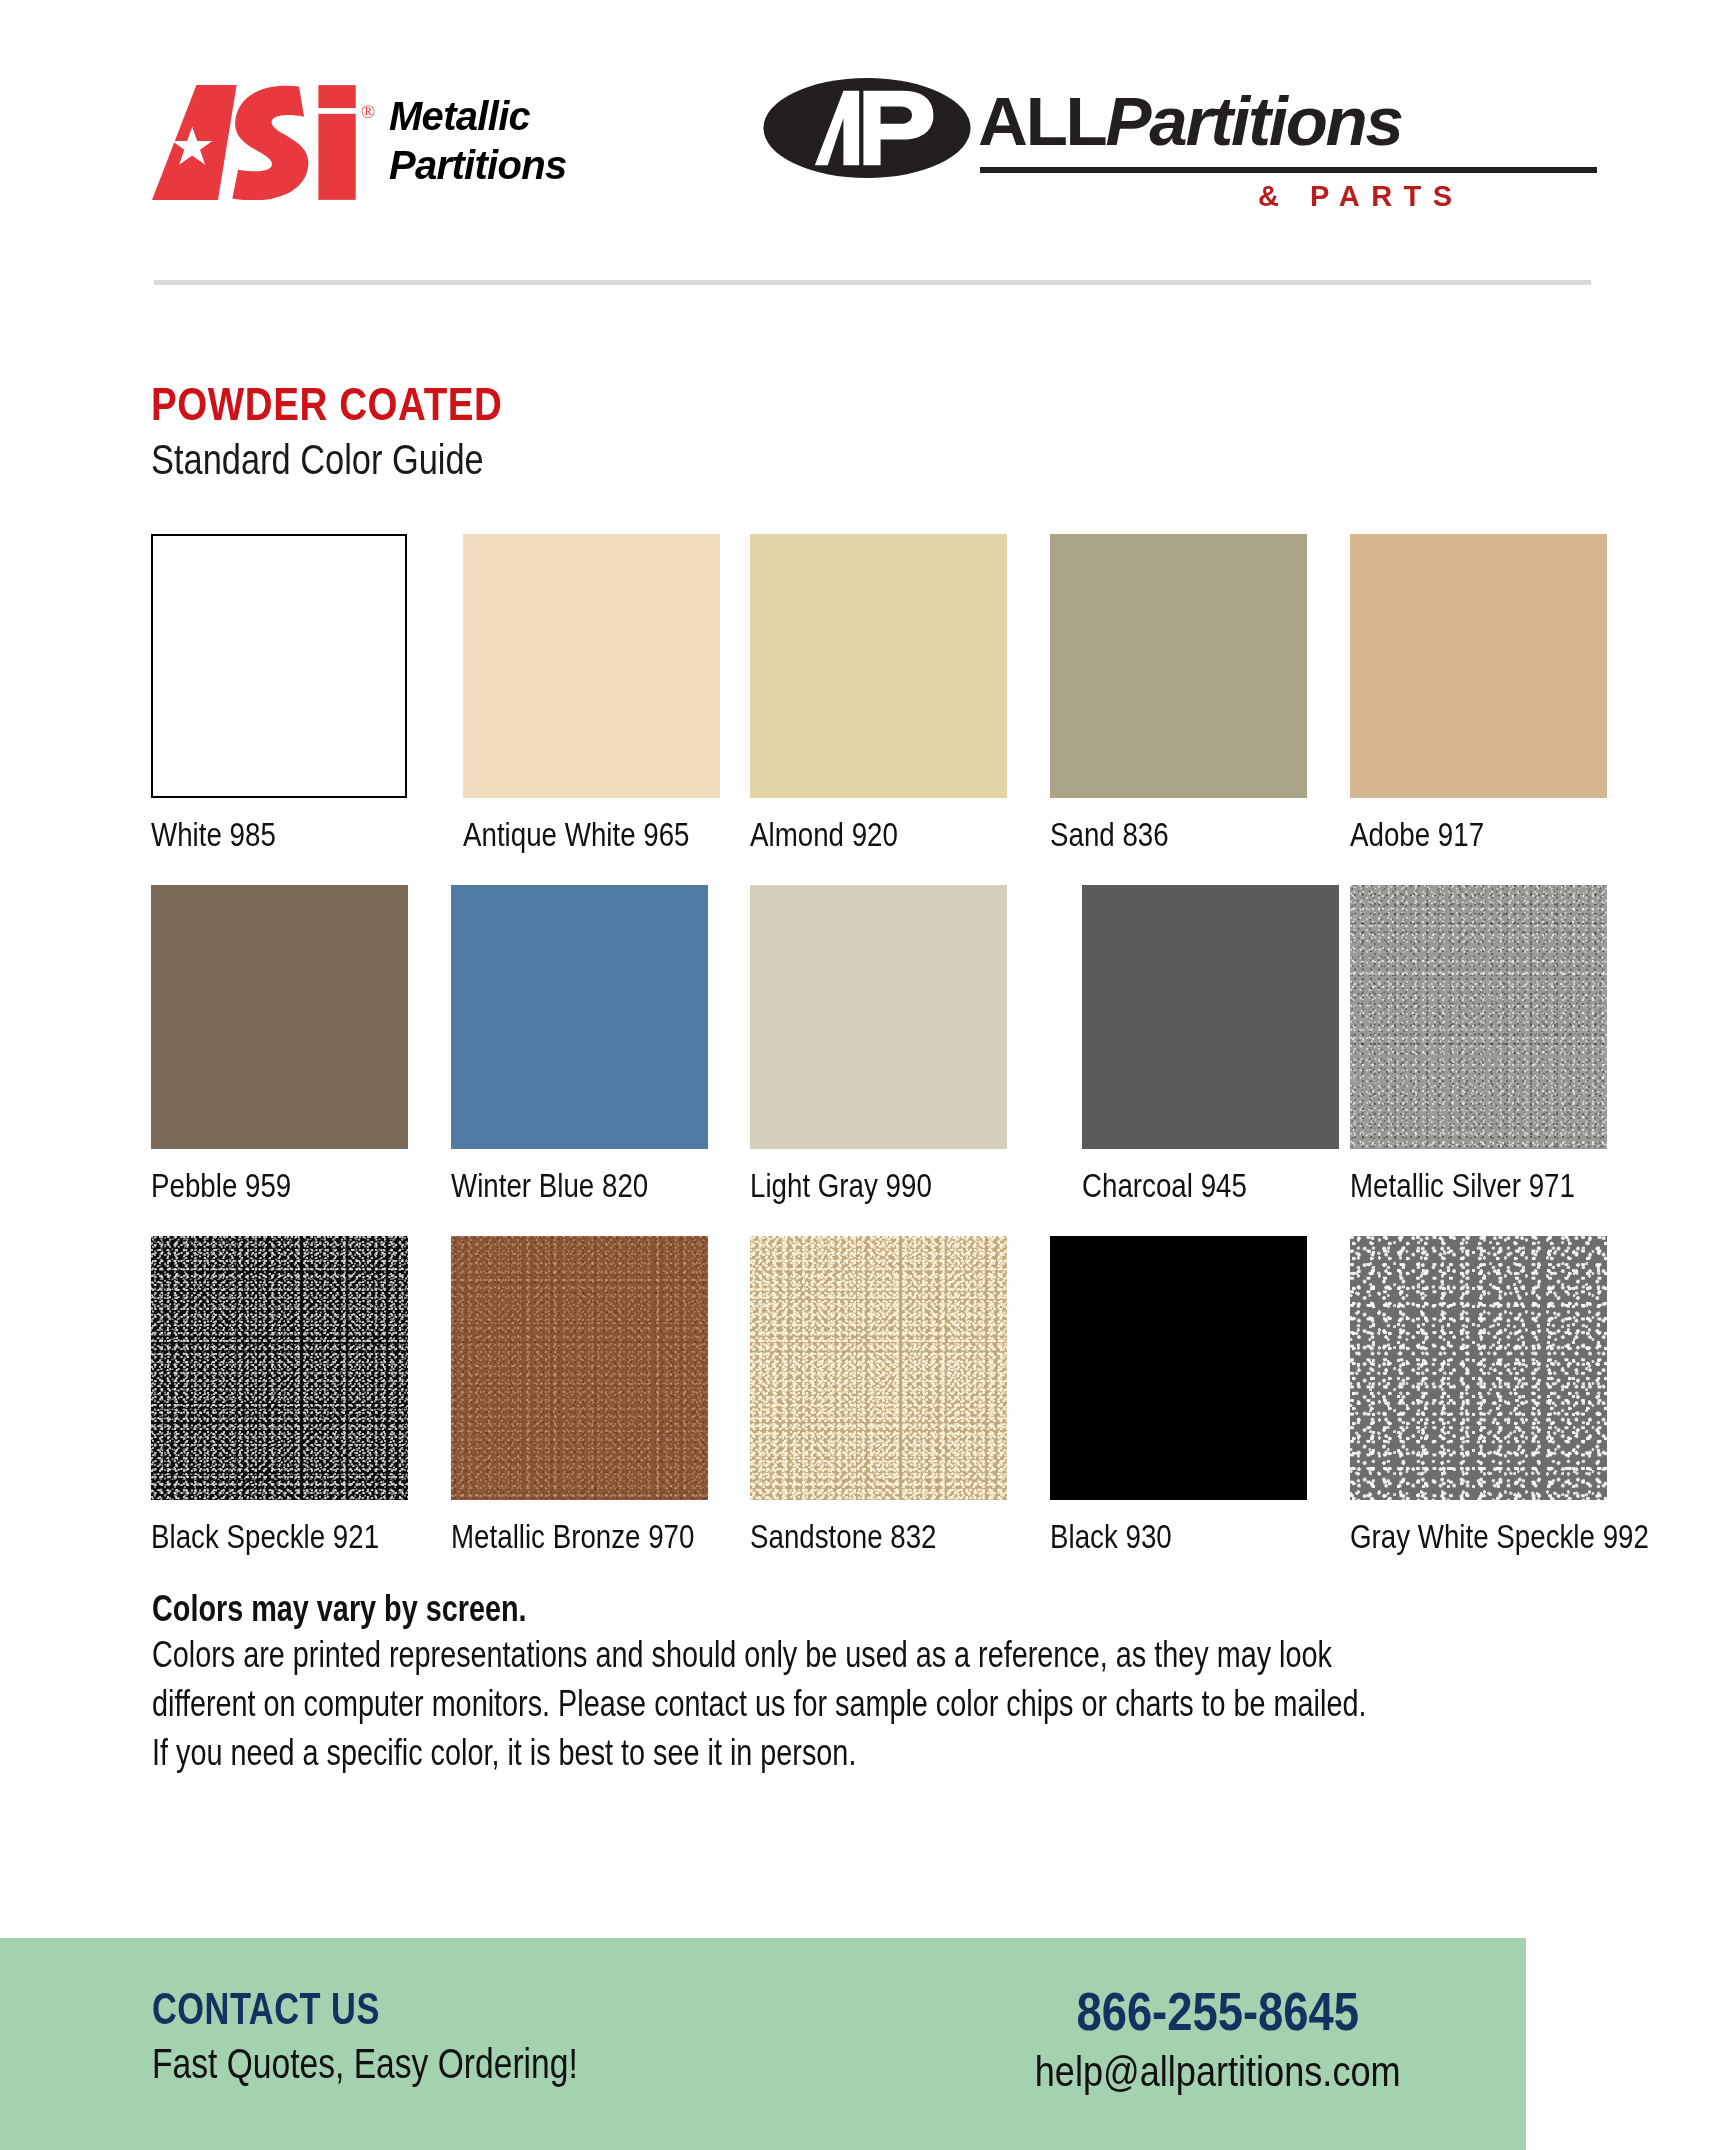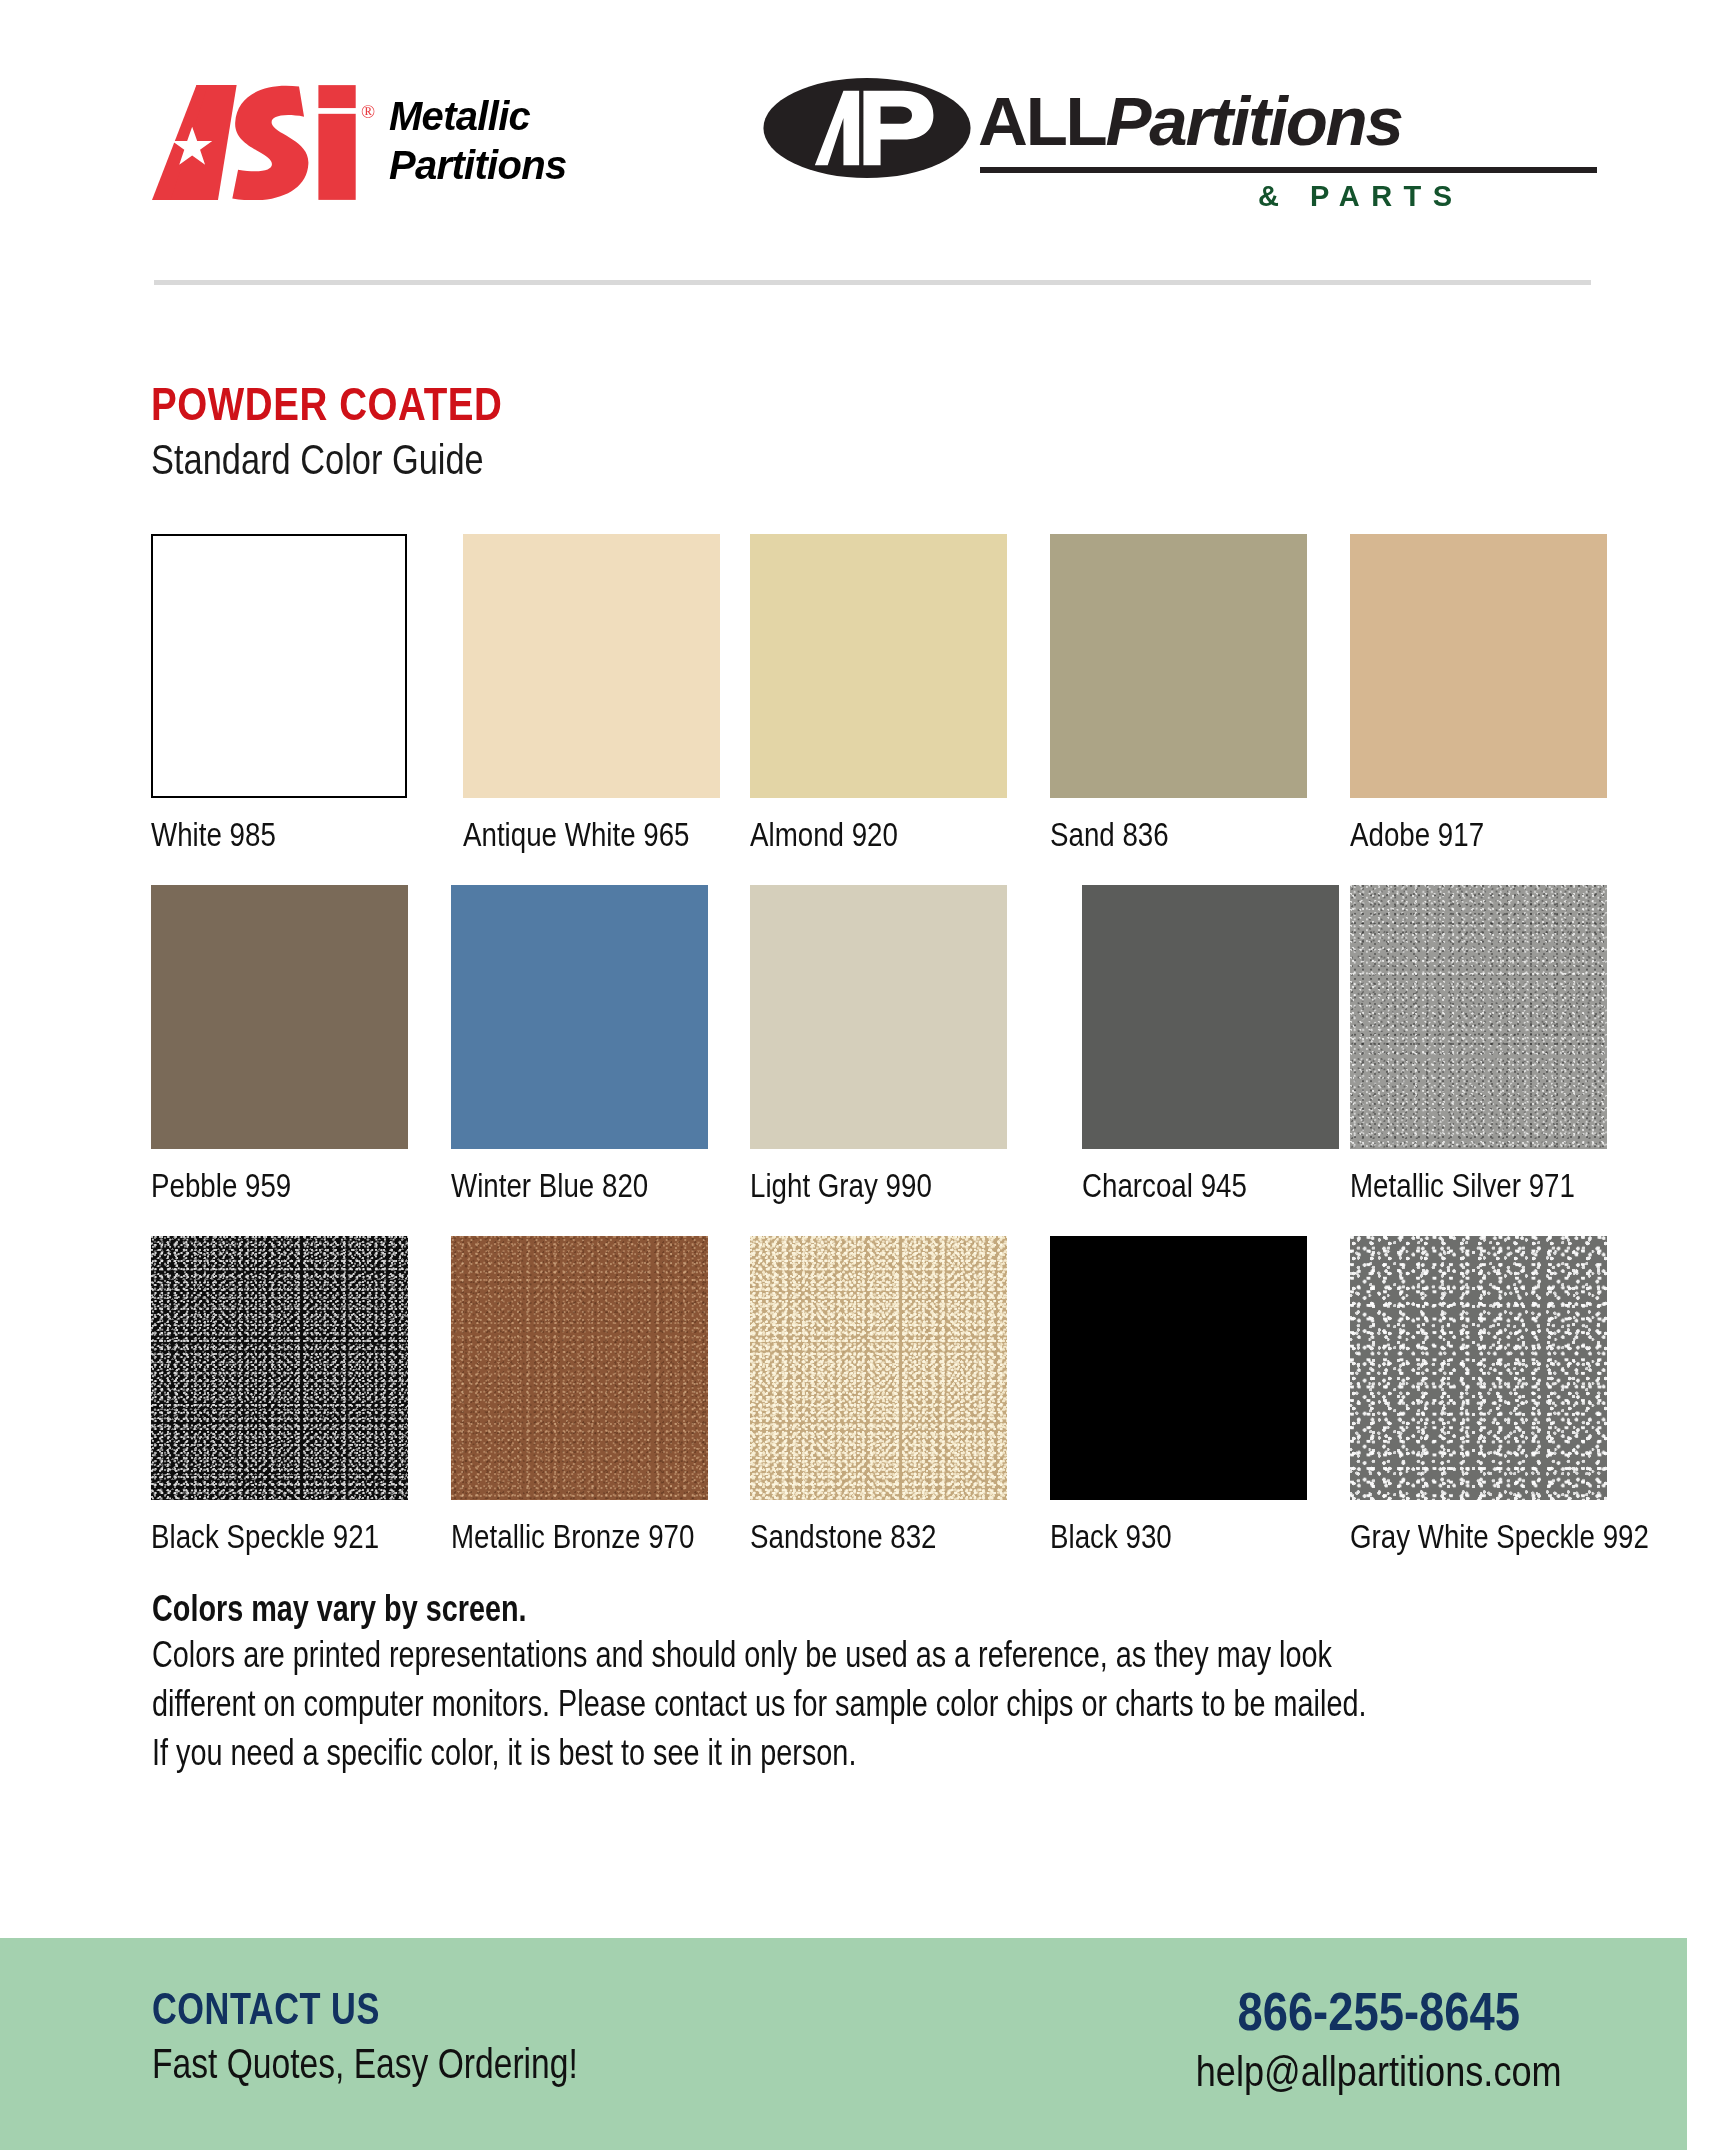--- a/index.html
+++ b/index.html
@@ -33,21 +33,21 @@
   .ap-word .w1 {
     font-family:"Liberation Sans", sans-serif; font-weight:bold;
     font-size:69px; line-height:73px; color:#231f20; letter-spacing:-2.2px;
     white-space:nowrap;
   }
   .ap-word .w1 i { font-style:italic; font-weight:bold; }
   .ap-rule { position:absolute; left:217px; top:92px; width:617px; height:5.7px; background:#231f20; }
   .ap-sub {
     position:absolute; left:495px; top:105px;
     font-family:"Liberation Sans", sans-serif; font-weight:bold;
-    font-size:29px; letter-spacing:11.5px; color:#14532d; white-space:nowrap;
+    font-size:29px; letter-spacing:11.5px; color:#b91c1c; white-space:nowrap;
   }
 
   .head-rule { position:absolute; left:154px; top:280px; width:1437px; height:5px; background:#d9d9d9; }
 
   
   .title-block { position:absolute; left:151px; top:379px; }
   .title-main {
     font-family:"Liberation Sans Narrow","Liberation Sans", sans-serif;
     font-weight:bold; font-size:47px; line-height:50px;
     color:#cf1118; letter-spacing:0.7px;
@@ -83,21 +83,21 @@
   }
   .disc-line {
     font-family:"Liberation Sans Narrow","Liberation Sans", sans-serif;
     font-size:36px; line-height:49px;
     transform:scaleX(0.80); transform-origin:left center;
     white-space:nowrap;
   }
   .disc-body { }
 
   
-  .footer { position:absolute; left:0; top:1938px; width:1687px; height:213px; background:#a4d1af; }
+  .footer { position:absolute; left:0; top:1938px; width:1526px; height:213px; background:#a4d1af; }
   .footer-left { position:absolute; left:152px; top:47px; }
   .f-head {
     font-family:"Liberation Sans Narrow","Liberation Sans", sans-serif;
     font-weight:bold; font-size:44px; line-height:47px; color:#123260;
     letter-spacing:0.7px;
     transform:scaleX(0.78); transform-origin:left center;
   }
   .f-sub {
     margin-top:10px;
     font-family:"Liberation Sans Narrow","Liberation Sans", sans-serif;

